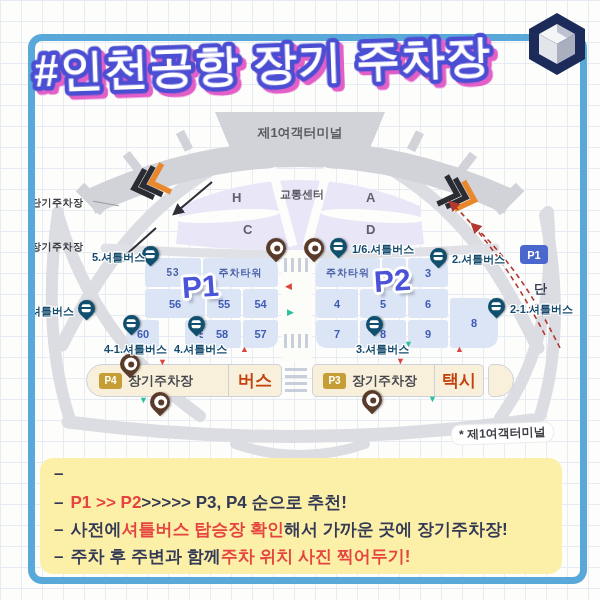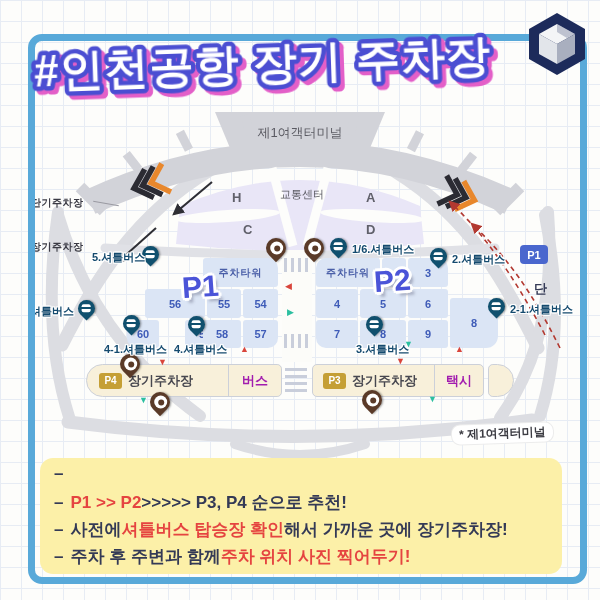--- a/index.html
+++ b/index.html
@@ -13,21 +13,21 @@
   
   #frame{left:28px;top:34px;width:545px;height:536px;border:7px solid #58a9d9;
     border-radius:14px;z-index:40;pointer-events:none;}
   
   #title-svg{left:26px;top:14px;z-index:50;}
   
   #logo-svg{left:526px;top:12px;z-index:50;}
   
   #map-svg{left:0;top:0;z-index:5;}
   
-  .maplabel{color:#5a5a62;font-weight:normal;z-index:12;}
+  .maplabel{color:#5a5a62;font-weight:bold;z-index:12;}
   .zone-letter{font-size:13px;color:#60606a;font-weight:bold;z-index:12;}
   .sidelabel{font-size:10px;font-weight:bold;color:#3a3a44;z-index:12;letter-spacing:0.5px;}
   
   .lot{z-index:10;}
   .cell{position:absolute;background:#dbe5f5;border-radius:3px;display:flex;
     align-items:center;justify-content:center;font-size:11px;font-weight:bold;
     color:#3f5cb8;}
   .cell.tower{font-size:10px;color:#4a5fa8;letter-spacing:1px;}
   .plabel{font-size:30px;font-weight:bold;color:#4b54d8;z-index:14;transform:rotate(-4deg);
     text-shadow:-2px -2px 0 #fff,2px -2px 0 #fff,-2px 2px 0 #fff,2px 2px 0 #fff,
@@ -53,21 +53,21 @@
   
   .badge-blue{background:#4a67ce;color:#fff;font-size:11px;font-weight:bold;border-radius:4px;
     display:flex;align-items:center;justify-content:center;z-index:12;}
   
   .strip{background:#f8f0da;border:1.5px solid #ccd0d9;height:33px;display:flex;
     align-items:center;z-index:10;box-sizing:border-box;}
   .badge-gold{background:#c59f35;color:#fff;font-size:10px;font-weight:bold;border-radius:3px;
     width:23px;height:16px;display:flex;align-items:center;justify-content:center;flex:0 0 auto;}
   .strip .lname{font-size:13px;font-weight:bold;color:#47474f;margin-left:6px;white-space:nowrap;}
   .strip .zcell{height:100%;border-left:1.5px solid #ccd0d9;display:flex;align-items:center;
-    justify-content:center;font-size:13px;font-weight:bold;color:#a21caf;flex:0 0 auto;}
+    justify-content:center;font-size:17px;font-weight:bold;color:#c2410c;flex:0 0 auto;}
   #footnote{left:452px;top:424px;font-size:12px;font-weight:bold;color:#3b3b42;background:#fff;
     padding:1px 7px;border-radius:8px;transform:rotate(-2deg);z-index:20;
     box-shadow:0 0 0 1px #ececec;}
   
   #tips{left:40px;top:458px;width:522px;height:116px;background:#fcf0a8;border-radius:13px;
     z-index:20;padding:6px 0 0 14px;box-sizing:border-box;}
   .tips-line{display:flex;align-items:baseline;height:27px;font-size:17px;font-weight:bold;
     white-space:nowrap;}
   .tips-line .bullet{color:#343a56;margin-right:7px;}
   .seg-dark{color:#343a56;}
@@ -164,20 +164,21 @@
   <div class="abs zone-letter" style="left:366px;top:222px;">D</div>
 
   <div class="abs sidelabel" style="left:31px;top:196px;">단기주차장</div>
   <div class="abs" style="left:93px;top:203px;width:26px;height:1px;background:#9a9aa2;transform:rotate(10deg);z-index:11;"></div>
   <div class="abs sidelabel" style="left:31px;top:240px;">장기주차장</div>
 
   <div class="abs badge-blue" style="left:520px;top:245px;width:28px;height:19px;">P1</div>
   <div class="abs" style="left:534px;top:280px;font-size:13px;font-weight:bold;color:#343a56;z-index:12;">단</div>
 
   <div class="abs lot" style="left:143px;top:256px;width:137px;height:94px;">
+    <div class="cell tower" style="left:2px;top:2px;width:56px;height:29px;border-radius:10px 3px 3px 3px;">53</div>
     <div class="cell tower" style="left:60px;top:2px;width:75px;height:29px;border-radius:3px 10px 3px 3px;">주차타워</div>
     <div class="cell" style="left:2px;top:33px;width:60px;height:29px;">56</div>
     <div class="cell" style="left:64px;top:33px;width:34px;height:29px;">55</div>
     <div class="cell" style="left:100px;top:33px;width:35px;height:29px;">54</div>
     <div class="cell" style="left:-16px;top:64px;width:32px;height:28px;border-radius:3px 3px 3px 10px;">60</div>
     <div class="cell" style="left:18px;top:64px;width:40px;height:28px;margin-left:24px;">59</div>
     <div class="cell" style="left:60px;top:64px;width:38px;height:28px;">58</div>
     <div class="cell" style="left:100px;top:64px;width:35px;height:28px;border-radius:3px 3px 10px 3px;">57</div>
   </div>
   <div class="abs plabel" style="left:182px;top:270px;">P1</div>

